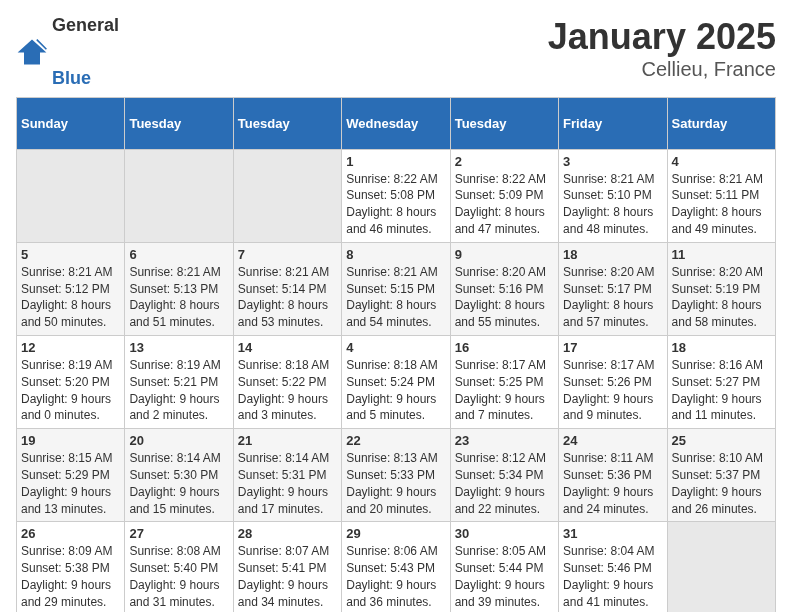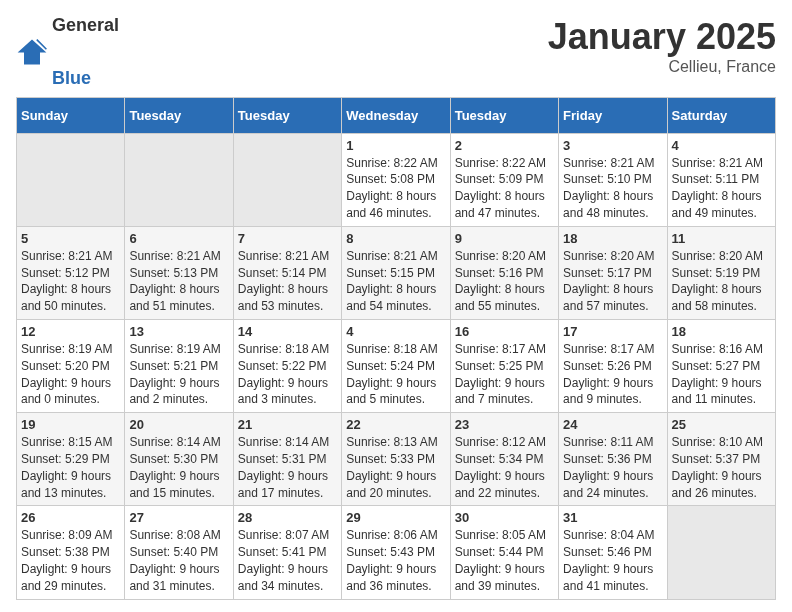--- a/index.html
+++ b/index.html
@@ -44,34 +44,34 @@
     .title-section {
       text-align: right;
       margin-left: 16px;
     }
     .month-title {
       font-size: 36px;
       font-weight: bold;
       color: #333;
     }
     .location {
-      font-size: 16px;
+      font-size: 20px;
       color: #555;
     }
     table {
       width: 100%;
       border-collapse: collapse;
       table-layout: fixed;
     }
     thead tr {
       background-color: #2a6db5;
       color: white;
     }
     thead th {
-      padding: 10px 4px;
+      padding: 18px 4px;
       font-size: 13px;
       font-weight: bold;
       text-align: left;
       border: 1px solid #ccc;
     }
     tbody td {
       vertical-align: top;
       border: 1px solid #ccc;
       padding: 4px;
       font-size: 10.5px;

